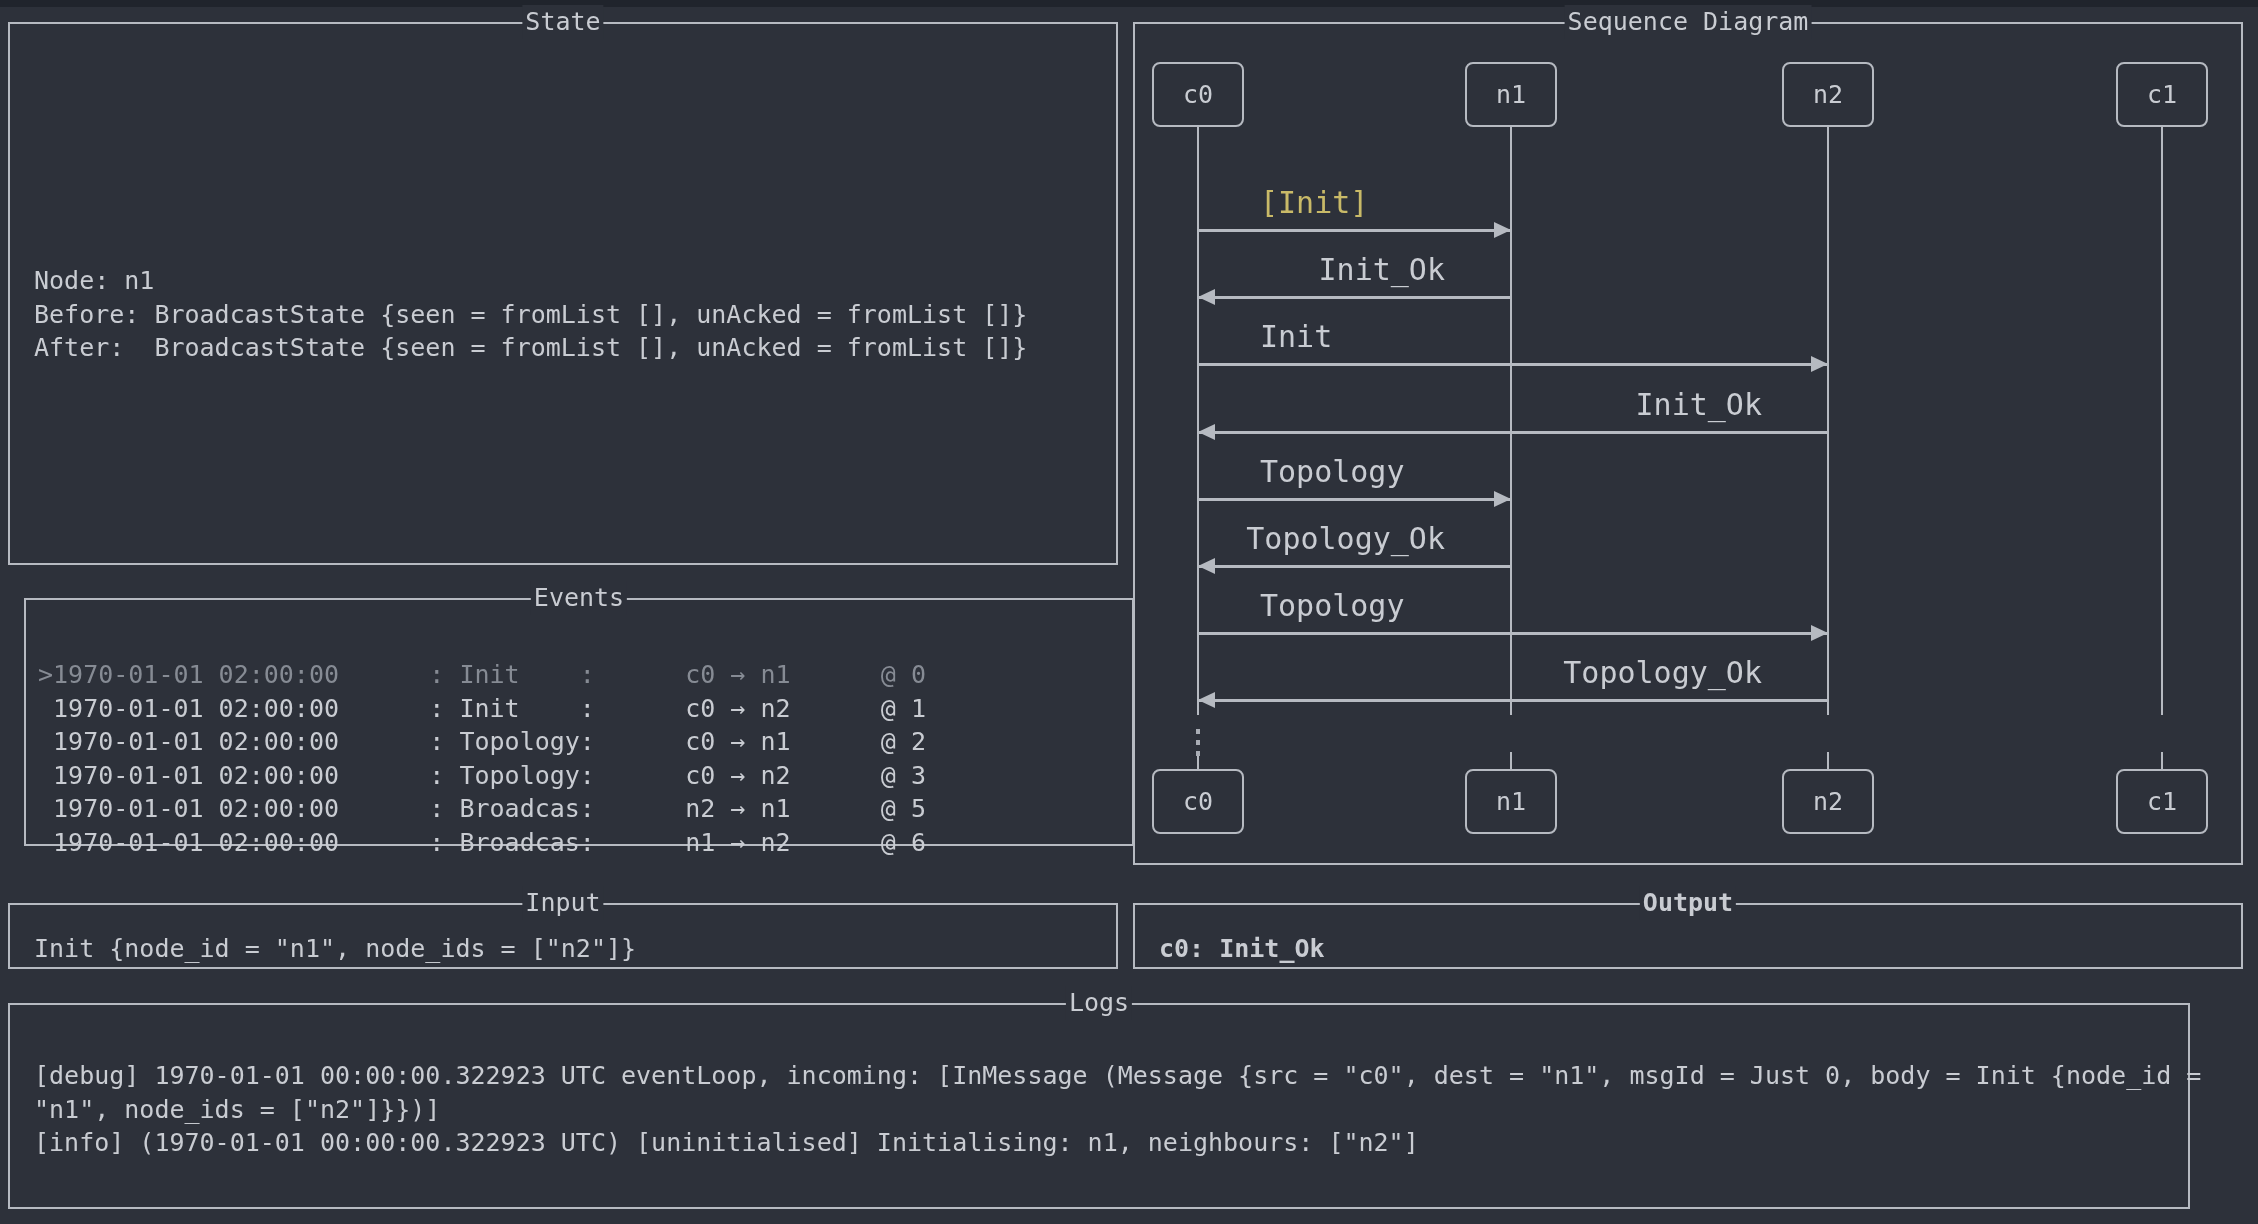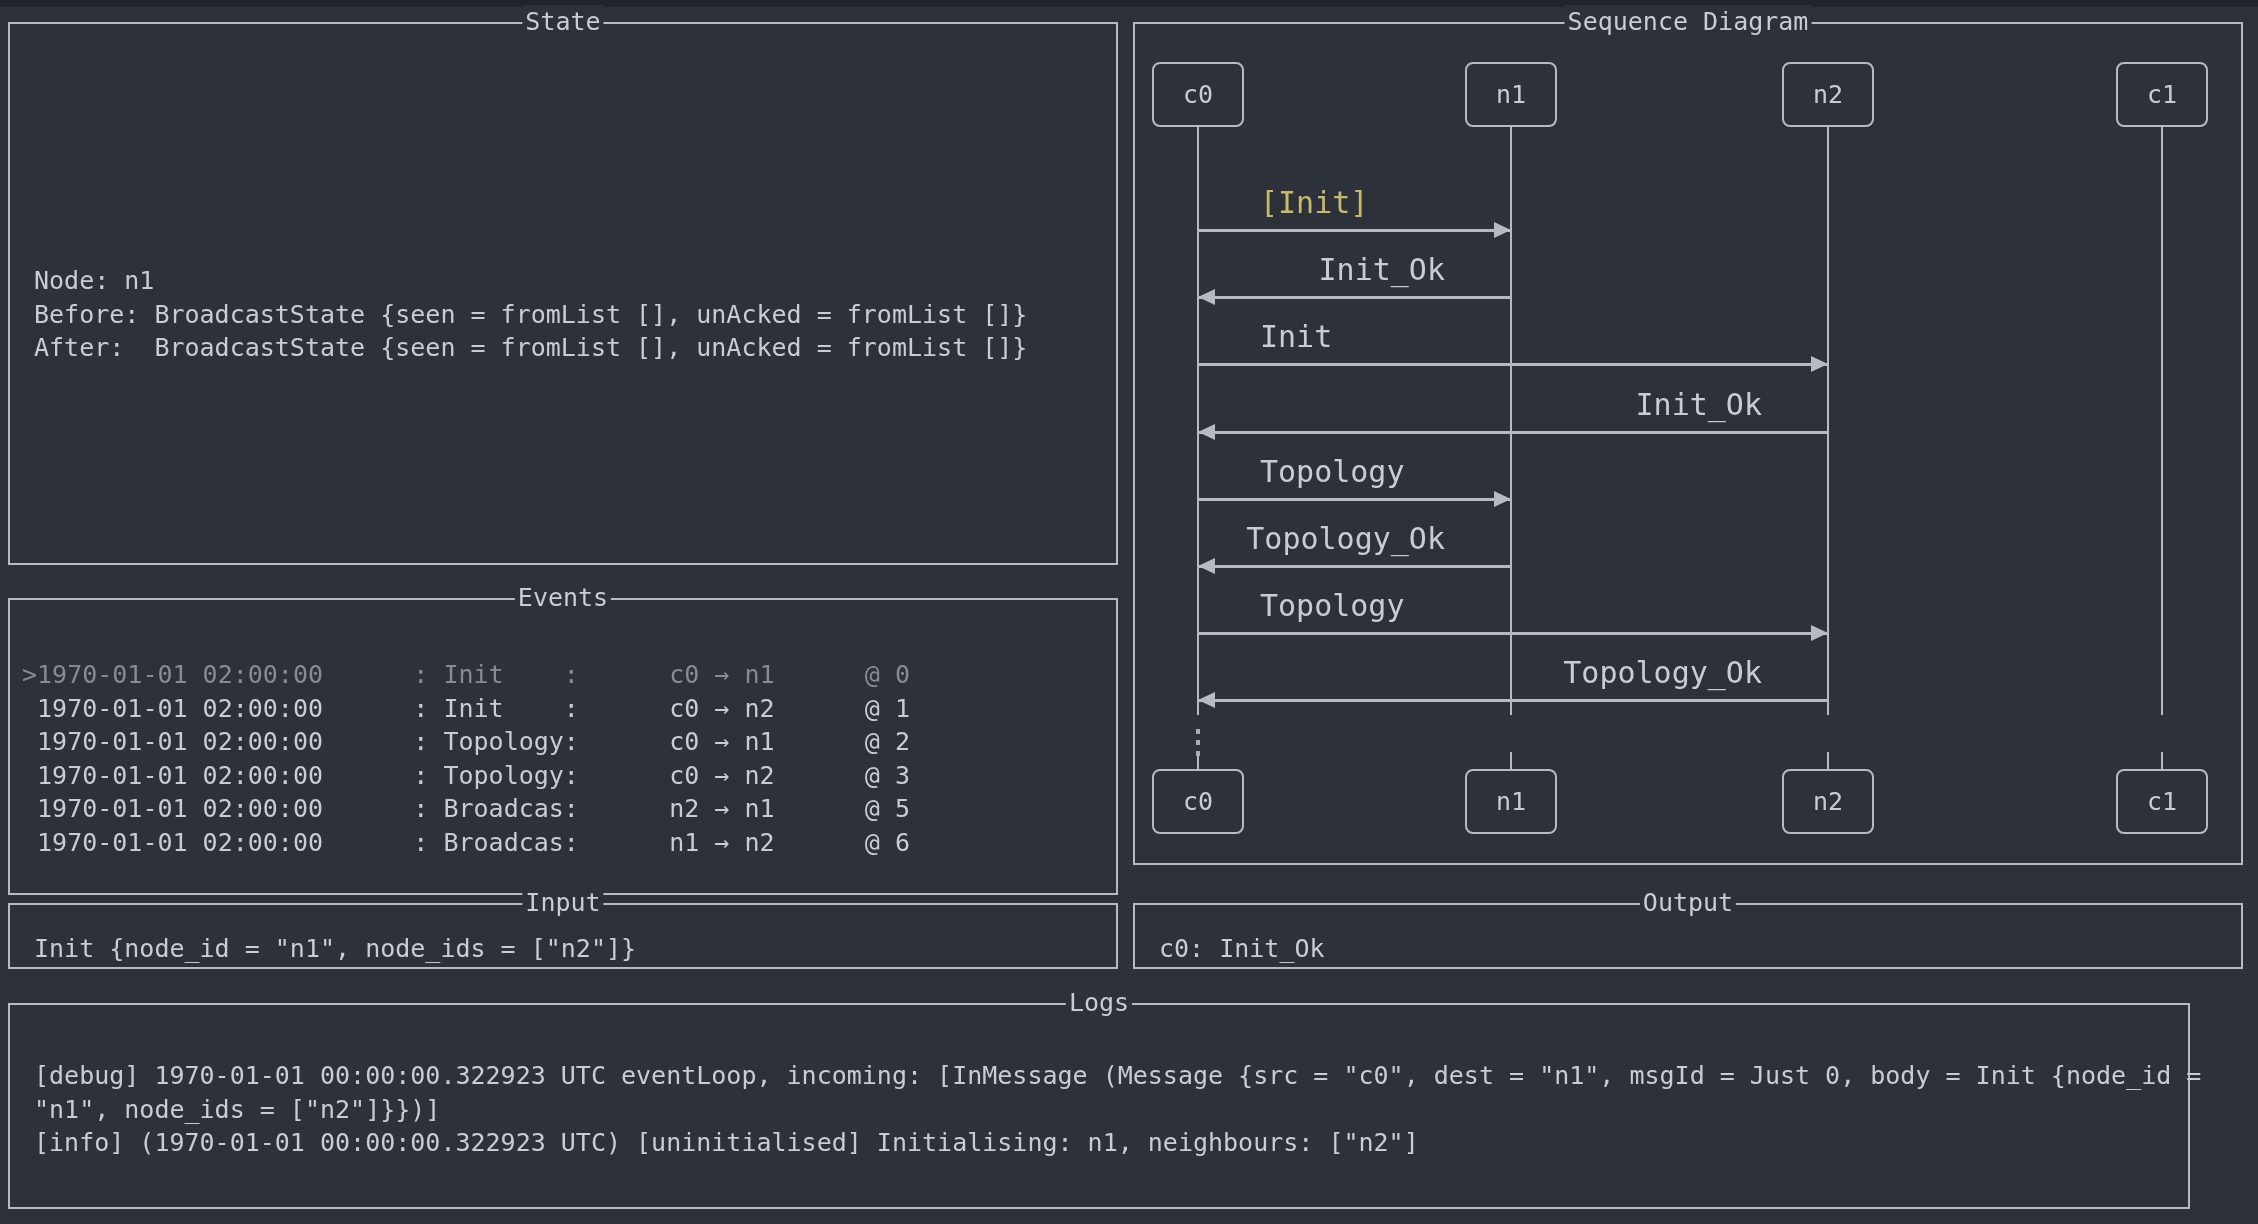--- a/index.html
+++ b/index.html
@@ -35,21 +35,21 @@
     white-space:nowrap;
   }
   pre{margin:12px;font-family:inherit;}
   
   #state-panel{left:8px;top:22px;width:1110px;height:543px;}
   #state-content{
     position:absolute;left:12px;top:228px;
     font-size:25px;line-height:33.6px;white-space:pre;
   }
   
-  #events-panel{left:8px;top:598px;width:1110px;height:297px;text-decoration:underline;}
+  #events-panel{left:24px;top:598px;width:1110px;height:248px;text-decoration:underline;}
   #events-content{position:absolute;left:12px;top:10px;right:10px;}
   .ev-row{
     font-size:25px;line-height:33.6px;white-space:pre;
     color:var(--text);
   }
   .ev-row.dim{color:var(--dim);margin-top:48px;}
   
   #seq-panel{left:1133px;top:22px;width:1110px;height:843px;}
   .actor-box{
     position:absolute;width:92px;height:65px;
@@ -61,21 +61,21 @@
   .msg-line{position:absolute;height:3px;background:var(--border);}
   .msg-head{position:absolute;width:0;height:0;border-top:8px solid transparent;border-bottom:8px solid transparent;}
   .msg-label{
     position:absolute;height:33px;line-height:33px;
     font-size:30px;white-space:nowrap;color:var(--text);
   }
   .msg-label.hl{color:var(--hl);}
   .eldot{position:absolute;width:4px;height:5px;background:#a9adb5;}
   
   #input-panel{left:8px;top:903px;width:1110px;height:66px;}
-  #output-panel{left:1133px;top:903px;width:1110px;height:66px;}
+  #output-panel{left:1133px;top:903px;width:1110px;height:66px;font-weight:bold;}
   .single-line{
     position:absolute;left:12px;top:50%;transform:translateY(-50%);
     font-size:25px;white-space:pre;
   }
   
   #logs-panel{left:8px;top:1003px;width:2182px;height:206px;}
   #logs-content{
     position:absolute;left:12px;top:42px;width:2211px;
     font-size:25px;line-height:33.6px;
     white-space:pre-wrap;

